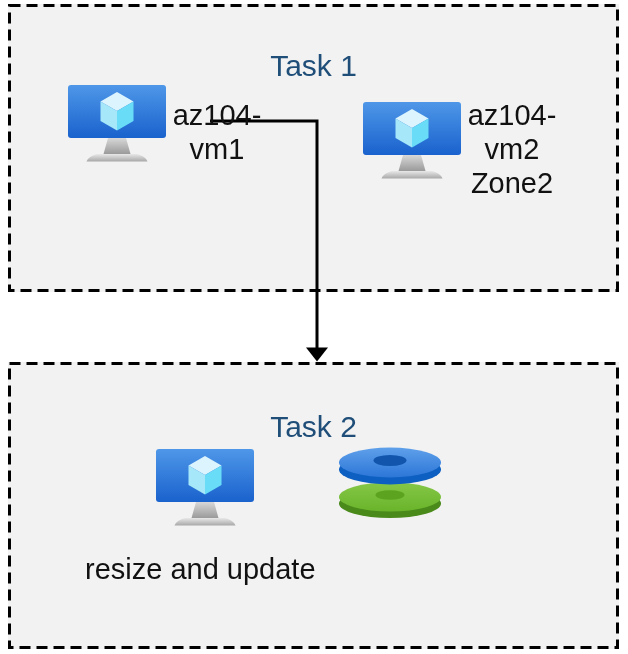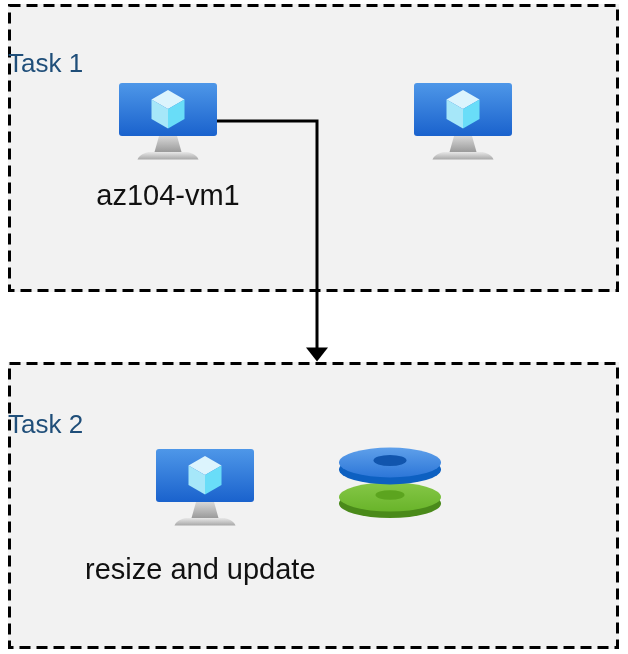--- a/index.html
+++ b/index.html
@@ -6,26 +6,26 @@
   body{
     width:628px;height:654px;position:relative;background:#ffffff;
     font-family:"Liberation Sans","DejaVu Sans",sans-serif;overflow:hidden;
   }
   .task-box{position:absolute;background:#F2F2F2;}
   .task-box.t1{left:8px;top:4px;width:611px;height:288px;}
   .task-box.t2{left:8px;top:362px;width:611px;height:287px;}
   .overlay{position:absolute;left:0;top:0;width:628px;height:654px;pointer-events:none;z-index:5;}
   .content{position:absolute;z-index:10;}
   .task-title{
-    position:absolute;left:0;width:100%;
-    font-size:26px;line-height:34px;color:#1F4E79;font-weight:400;z-index:10;
+    position:absolute;left:0;width:100%;text-align:center;
+    font-size:30px;line-height:34px;color:#1F4E79;font-weight:400;z-index:10;
   }
   .t1 .task-title{top:20px;}
   .t2 .task-title{top:23px;}
-  .vm-node{position:absolute;width:200px;display:flex;flex-direction:column;align-items:center;z-index:10;}
+  .vm-node{position:absolute;width:200px;display:flex;align-items:center;z-index:10;}
   .vm-node .icon-wrap{width:98px;height:80px;}
   .vm-label{margin-top:15px;font-size:29px;line-height:34px;color:#111111;text-align:center;}
   .caption{
     position:absolute;left:77px;top:190px;width:400px;text-align:left;
     font-size:29px;line-height:34px;color:#111111;z-index:10;
   }
   svg{display:block;}
   .defs-holder{position:absolute;width:0;height:0;}
 </style>
 </head>
@@ -79,20 +79,24 @@
     <div class="icon-wrap">
       <svg viewBox="0 0 98 80" width="98" height="80">
         <rect x="0" y="0" width="98" height="53" rx="3" fill="url(#vmScreen)"></rect>
         <path d="M40,53 L58,53 L62.5,69 L35.5,69 Z" fill="url(#vmStand)"></path>
         <path d="M29,69 L69,69 C75,70.5 78.5,73.5 79.5,76.5 L18.5,76.5 C19.5,73.5 23,70.5 29,69 Z" fill="url(#vmBase)"></path>
         <path d="M49,7 L65.5,16.5 L49,26 L32.5,16.5 Z" fill="#DCF4FD"></path>
         <path d="M32.5,16.5 L49,26 L49,45.5 L32.5,36 Z" fill="#A6E7F9"></path>
         <path d="M65.5,16.5 L49,26 L49,45.5 L65.5,36 Z" fill="#69DDF8"></path>
       </svg>
     </div>
+    <div class="vm-label">
+      <div>az104-vm2</div>
+      <div>Zone2</div>
+    </div>
   </div>
 </section>
 
 <section class="task-box t2">
   <h2 class="task-title">Task 2</h2>
 
   <div class="content" style="left:148px;top:87px;width:98px;height:80px;">
     <svg viewBox="0 0 98 80" width="98" height="80">
       <rect x="0" y="0" width="98" height="53" rx="3" fill="url(#vmScreen)"></rect>
       <path d="M40,53 L58,53 L62.5,69 L35.5,69 Z" fill="url(#vmStand)"></path>

